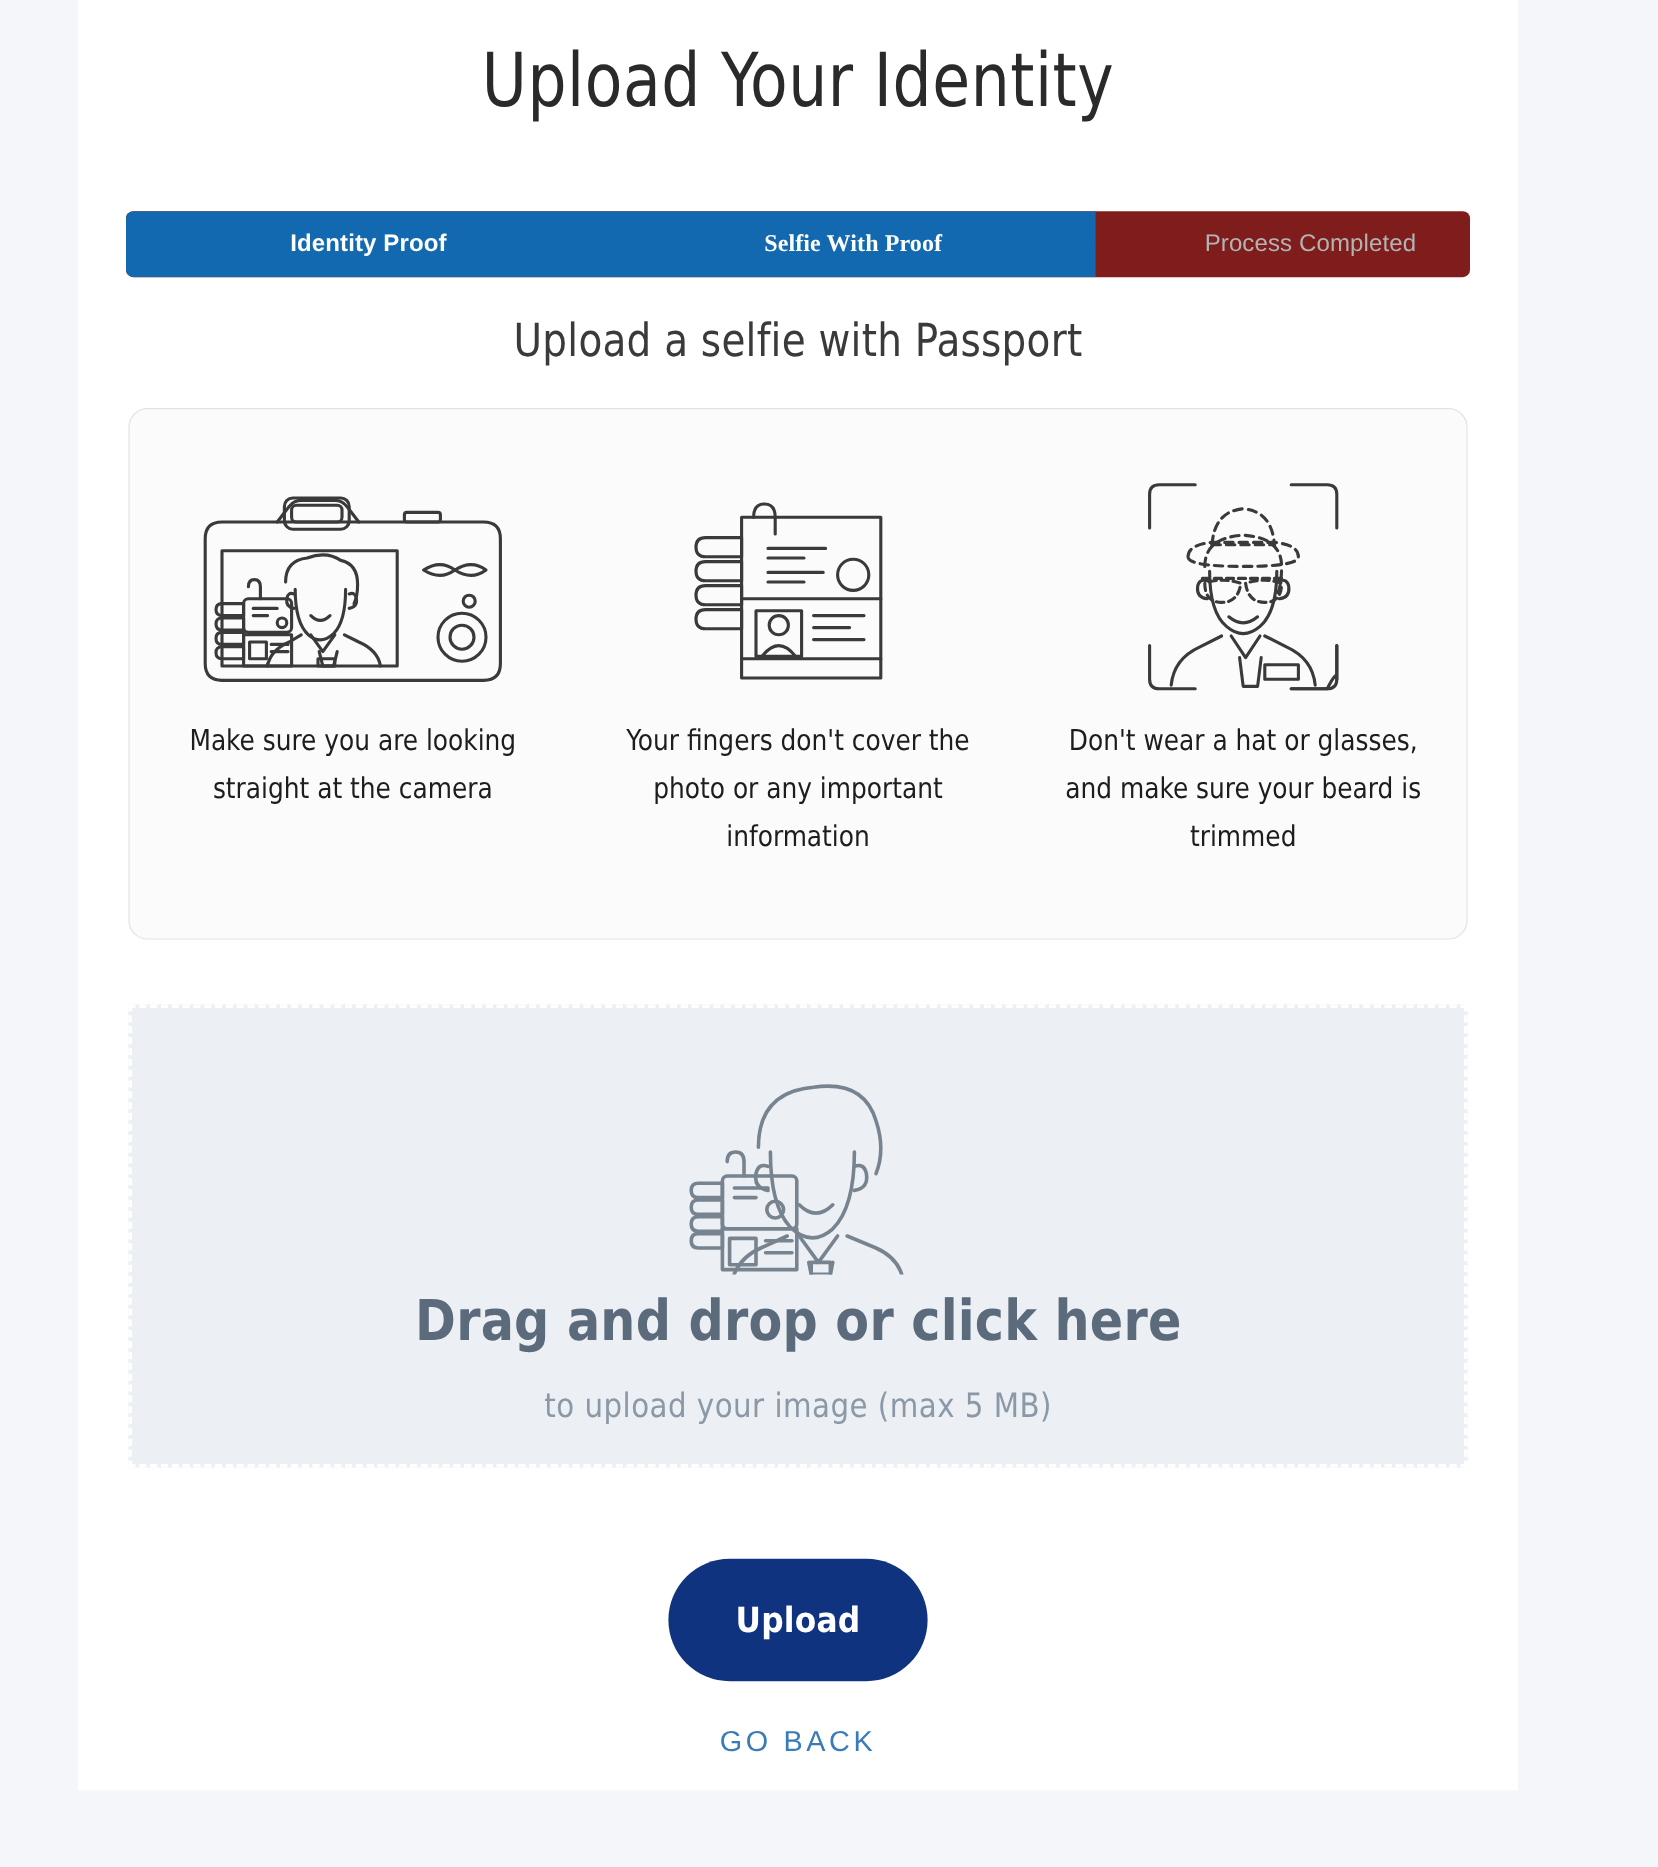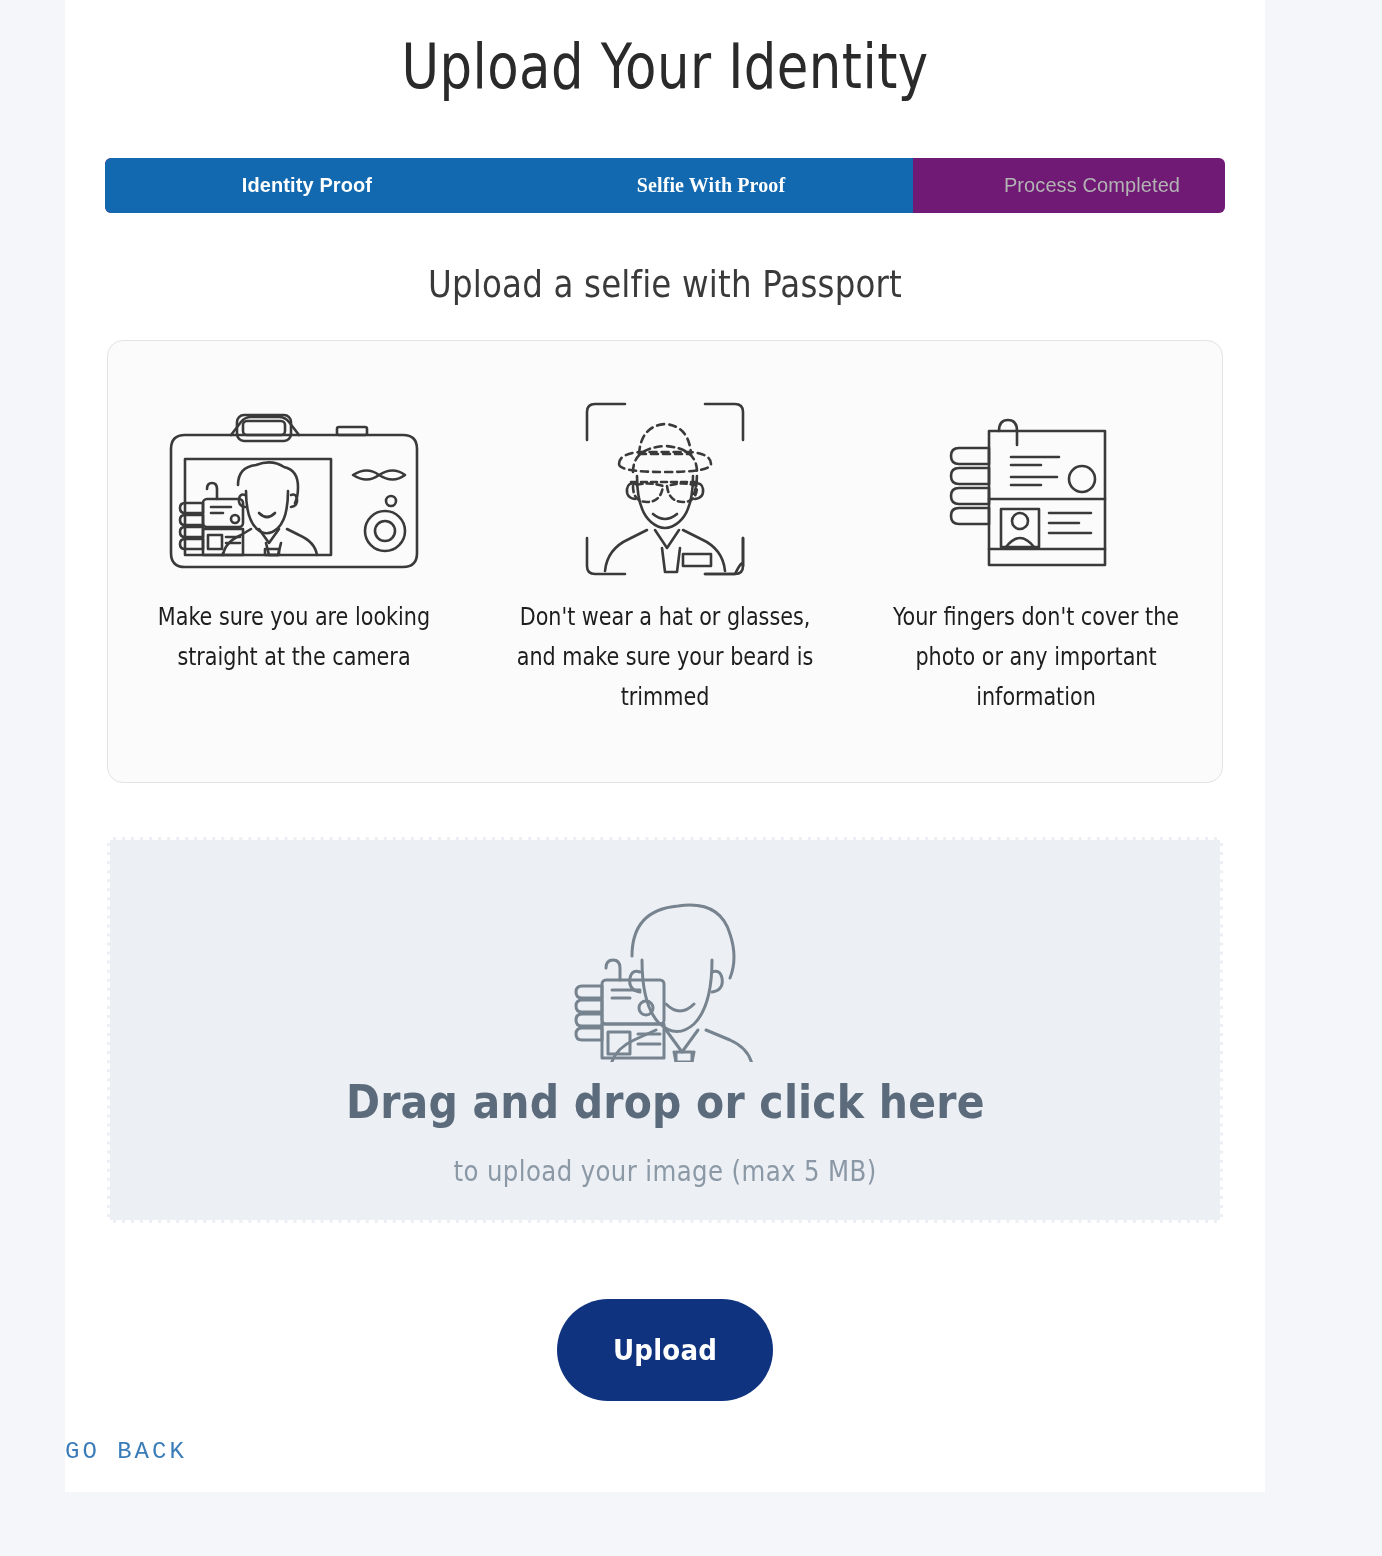--- a/index.html
+++ b/index.html
@@ -26,23 +26,23 @@
     font-size:62px;
     line-height:1;
     letter-spacing:0.5px;
     color:#2a2a2a;
     transform:scaleX(0.92);
   }
 
   
   .stepper{
     position:absolute;
-    left:40px; top:158px;
+    left:40px; top:176px;
     width:1120px; height:55px;
-    background:#701a75;
+    background:#7f1d1d;
     border-radius:6px;
     overflow:hidden;
   }
   .step{
     position:absolute;
     top:0; height:55px;
     display:flex; align-items:center; justify-content:center;
     font-size:20px;
     font-weight:700;
     letter-spacing:0.1px;
@@ -150,21 +150,22 @@
     color:#ffffff;
     font-family:"DejaVu Sans Condensed","Liberation Sans", sans-serif;
     font-size:29px;
     font-weight:700;
     letter-spacing:0.2px;
     cursor:pointer;
   }
   .go-back{
     position:absolute;
     left:0; top:1438px; width:1200px;
-    font-family:Liberation Mono, monospace;
+    text-align:center;
+    font-family:Liberation Sans, sans-serif;
     font-size:24px;
     font-weight:400;
     letter-spacing:3px;
     color:#3a7cb8;
     text-decoration:none;
     cursor:pointer;
   }
   svg{ display:block; }
 </style>
 </head>
@@ -219,53 +220,20 @@
           <path d="M22 124 h18 v10 h-18 q-5 0-5-5 q0-5 5-5 z"></path>
           <path d="M22 136 h18 v10 h-18 q-5 0-5-5 q0-5 5-5 z"></path>
           <path d="M48 104 h20 M48 110 h12"></path>
           <circle cx="72" cy="116" r="4"></circle>
           <rect x="40" y="126" width="40" height="26"></rect>
           <rect x="45" y="132" width="14" height="14"></rect>
           <path d="M63 134 h14 M63 140 h14"></path>
         </svg>
       </div>
       <div class="tip-text">Make sure you are looking straight at the camera</div>
-    </div>
-
-    <div class="tip">
-      <div class="tip-icon">
-        <svg width="172" height="186" viewBox="0 0 172 186" fill="none" stroke="#3a3a3a" stroke-width="2.6" stroke-linejoin="round" stroke-linecap="round">
-          <path d="M8 44 v-28 q0-8 8-8 h30"></path>
-          <path d="M164 44 v-28 q0-8-8-8 h-30"></path>
-          <path d="M8 142 v28 q0 8 8 8 h30"></path>
-          <path d="M164 142 v28 q0-8-8 8 h-30"></path>
-          <path d="M164 142 v28 q0 8-8 8 h-30"></path>
-
-          <path d="M54 76 q0-24 32-26 q32 2 32 26 q0 14-3 22" stroke-dasharray="7 5"></path>
-          <path d="M56 88 q-7-2-8 5 q-1 9 8 10"></path>
-          <path d="M116 88 q7-2 8 5 q1 9-8 10"></path>
-          <path d="M58 80 q0 34 14 46 q14 12 28 0 q14-12 14-46"></path>
-          <path d="M74 118 q12 10 24 0"></path>
-
-          <path d="M60 58 q2-28 26-30 q24 2 26 30" stroke-dasharray="7 5"></path>
-          <path d="M40 68 q0-10 20-12 h52 q20 2 20 12 q0 8-46 8 q-46 0-46-8 z" stroke-dasharray="7 5"></path>
-          <path d="M60 58 h52" stroke-dasharray="7 5"></path>
-
-          <path d="M52 86 h68" stroke-dasharray="6 4"></path>
-          <path d="M54 90 q0 16 14 16 q14 0 16-16 q-16-5-30 0 z" stroke-dasharray="6 4"></path>
-          <path d="M88 90 q2 16 16 16 q14 0 14-16 q-14-5-30 0 z" stroke-dasharray="6 4"></path>
-
-          <path d="M68 134 l-18 9 q-22 10-24 32"></path>
-          <path d="M104 134 l18 9 q22 10 24 32"></path>
-          <path d="M76 134 l12 18 l12-18"></path>
-          <path d="M83 152 l3 24 h12 l3-24"></path>
-          <rect x="104" y="158" width="28" height="12"></rect>
-        </svg>
-      </div>
-      <div class="tip-text">Don't wear a hat or glasses, and make sure your beard is trimmed</div>
     </div>
 
     <div class="tip">
       <div class="tip-icon">
         <svg width="186" height="176" viewBox="0 0 186 176" fill="none" stroke="#3a3a3a" stroke-width="2.6" stroke-linejoin="round" stroke-linecap="round">
           <path d="M56 30 q0-11 9-11 q9 0 9 11 v14"></path>
           <rect x="46" y="30" width="116" height="134"></rect>
           <path d="M46 98 h116"></path>
           <path d="M46 148 h116"></path>
           <path d="M68 56 h48 M68 64 h30 M68 76 h46 M68 84 h30"></path>
@@ -276,20 +244,53 @@
           <path d="M106 112 h42 M106 122 h30 M106 132 h42"></path>
           <path d="M16 47 h30 v16 h-30 q-8 0-8-8 q0-8 8-8 z"></path>
           <path d="M16 67 h30 v16 h-30 q-8 0-8-8 q0-8 8-8 z"></path>
           <path d="M16 87 h30 v16 h-30 q-8 0-8-8 q0-8 8-8 z"></path>
           <path d="M16 107 h30 v16 h-30 q-8 0-8-8 q0-8 8-8 z"></path>
         </svg>
       </div>
       <div class="tip-text">Your fingers don't cover the photo or any important information</div>
     </div>
 
+    <div class="tip">
+      <div class="tip-icon">
+        <svg width="172" height="186" viewBox="0 0 172 186" fill="none" stroke="#3a3a3a" stroke-width="2.6" stroke-linejoin="round" stroke-linecap="round">
+          <path d="M8 44 v-28 q0-8 8-8 h30"></path>
+          <path d="M164 44 v-28 q0-8-8-8 h-30"></path>
+          <path d="M8 142 v28 q0 8 8 8 h30"></path>
+          <path d="M164 142 v28 q0-8-8 8 h-30"></path>
+          <path d="M164 142 v28 q0 8-8 8 h-30"></path>
+
+          <path d="M54 76 q0-24 32-26 q32 2 32 26 q0 14-3 22" stroke-dasharray="7 5"></path>
+          <path d="M56 88 q-7-2-8 5 q-1 9 8 10"></path>
+          <path d="M116 88 q7-2 8 5 q1 9-8 10"></path>
+          <path d="M58 80 q0 34 14 46 q14 12 28 0 q14-12 14-46"></path>
+          <path d="M74 118 q12 10 24 0"></path>
+
+          <path d="M60 58 q2-28 26-30 q24 2 26 30" stroke-dasharray="7 5"></path>
+          <path d="M40 68 q0-10 20-12 h52 q20 2 20 12 q0 8-46 8 q-46 0-46-8 z" stroke-dasharray="7 5"></path>
+          <path d="M60 58 h52" stroke-dasharray="7 5"></path>
+
+          <path d="M52 86 h68" stroke-dasharray="6 4"></path>
+          <path d="M54 90 q0 16 14 16 q14 0 16-16 q-16-5-30 0 z" stroke-dasharray="6 4"></path>
+          <path d="M88 90 q2 16 16 16 q14 0 14-16 q-14-5-30 0 z" stroke-dasharray="6 4"></path>
+
+          <path d="M68 134 l-18 9 q-22 10-24 32"></path>
+          <path d="M104 134 l18 9 q22 10 24 32"></path>
+          <path d="M76 134 l12 18 l12-18"></path>
+          <path d="M83 152 l3 24 h12 l3-24"></path>
+          <rect x="104" y="158" width="28" height="12"></rect>
+        </svg>
+      </div>
+      <div class="tip-text">Don't wear a hat or glasses, and make sure your beard is trimmed</div>
+    </div>
+
   </div>
 
   <div class="dropzone">
     <div class="dz-icon">
       <svg width="190" height="168" viewBox="0 0 190 168" fill="none" stroke="#77848f" stroke-width="3" stroke-linejoin="round" stroke-linecap="round">
         <path d="M62 62 q0-46 46-50 q42-6 52 28 q8 24 0 44"></path>
         <path d="M72 66 q0 44 16 62 q18 18 36 2 q18-18 18-64"></path>
         <path d="M70 78 q-8-3-10 6 q-2 12 10 14"></path>
         <path d="M142 78 q8-3 10 6 q2 12-10 14"></path>
         <path d="M96 110 q14 14 28 0"></path>

